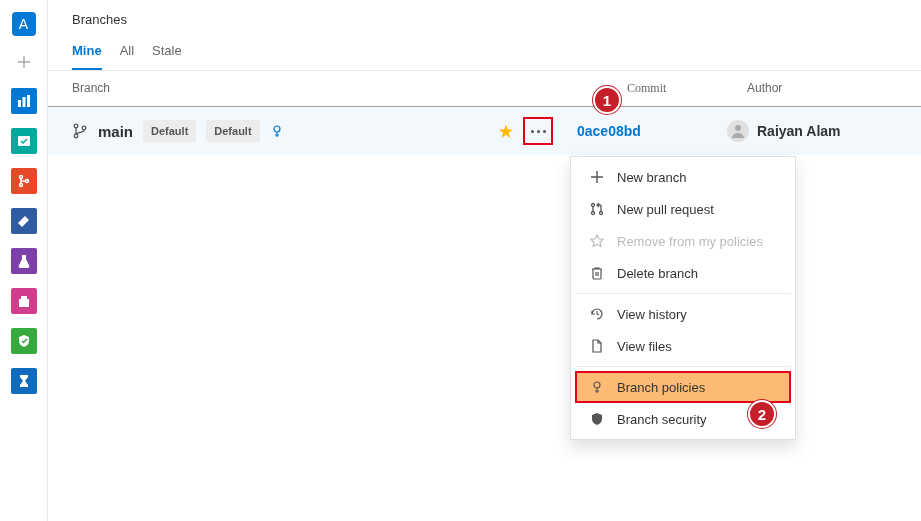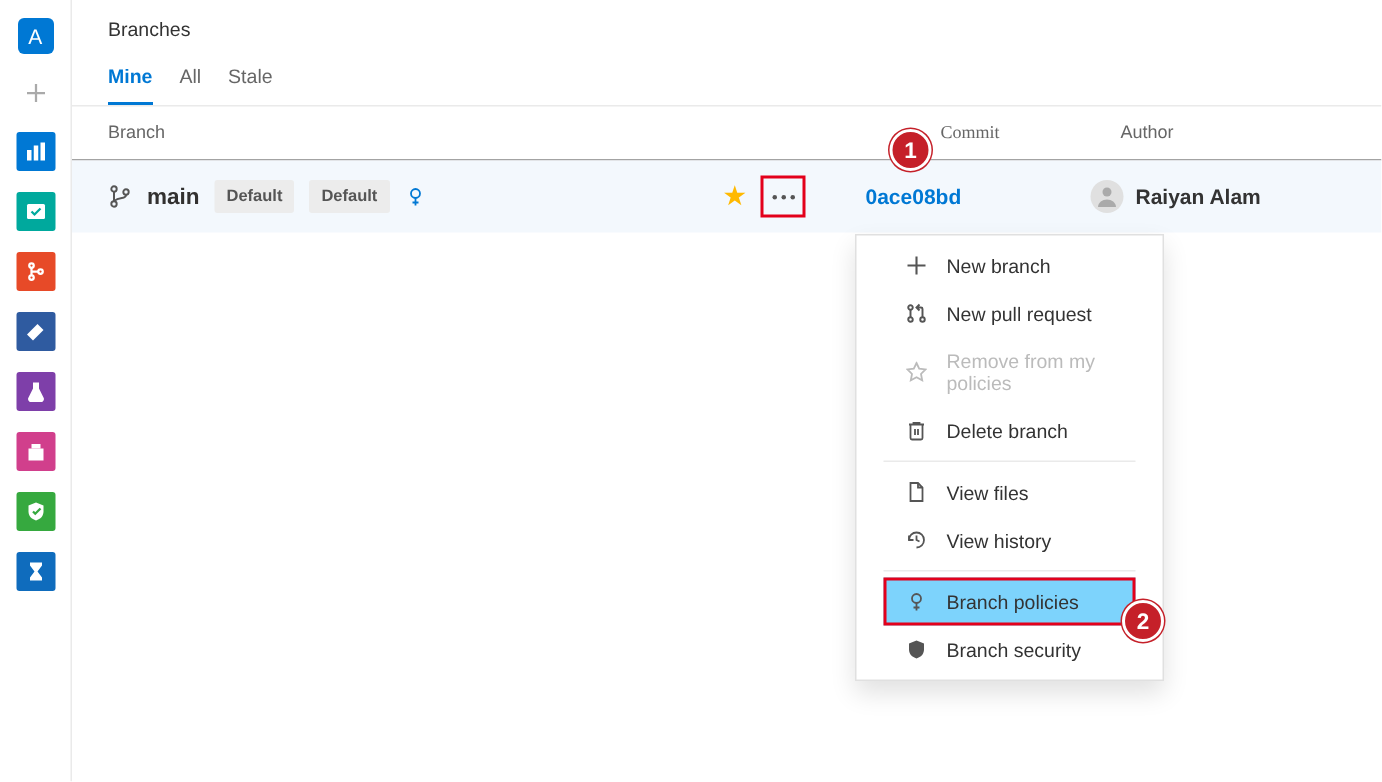--- a/index.html
+++ b/index.html
@@ -26,27 +26,27 @@
     .branch-row { display: flex; align-items: center; padding: 10px 24px; background: #f3f8fd; font-size: 14px; color: #333; font-weight: bold; }
     .branch-name { display: flex; align-items: center; gap: 10px; flex: 0 0 380px; }
     .branch-name .name { font-size: 15px; color: #323130; }
     .chip { font-size: 11px; background: #ececec; color: #555; padding: 5px 8px; border-radius: 2px; }
     .mid-section { display: flex; align-items: center; gap: 10px; margin-left: auto; }
     .star { color: #ffb900; font-size: 16px; }
     .more-box { width: 30px; height: 28px; border: 2px solid #e3001b; display: flex; align-items: center; justify-content: center; }
     .dots { display: flex; gap: 3px; }
     .dots span { width: 3px; height: 3px; border-radius: 50%; background: #555; }
     .commit-hash { color: #0078d4; font-size: 14px; }
-    .col-commit-row { flex: 0 0 150px; margin-left: 40px; }
+    .col-commit-row { flex: 0 0 150px; margin-left: 24px; }
     .col-author-row { flex: 0 0 170px; display: flex; align-items: center; gap: 8px; }
     .avatar { width: 22px; height: 22px; border-radius: 50%; background: #e0e0e0; display: flex; align-items: center; justify-content: center; }
-    .context-menu { position: absolute; left: 570px; top: 156px; width: 206px; background: #fff; border: 1px solid #e0e0e0; box-shadow: 0 8px 16px rgba(0,0,0,0.12); padding: 4px 18px; font-size: 13px; }
+    .context-menu { position: absolute; left: 570px; top: 156px; width: 226px; background: #fff; border: 1px solid #e0e0e0; box-shadow: 0 8px 16px rgba(0,0,0,0.12); padding: 4px 4px; font-size: 13px; }
     .menu-item { display: flex; align-items: center; gap: 12px; padding: 8px 14px; cursor: pointer; color: #333; }
     .menu-item.disabled { color: #bbb; }
-    .menu-item.highlight { outline: 2px solid #e3001b; outline-offset: -2px; background: #7dd3fc; }
+    .menu-item.highlight { outline: 2px solid #e3001b; outline-offset: -2px; background: #fdba74; }
     .menu-divider { height: 1px; background: #eaeaea; margin: 4px 0; }
     .menu-icon { width: 16px; height: 16px; display: flex; align-items: center; justify-content: center; flex-shrink: 0; }
     .callout { position: absolute; width: 28px; height: 28px; border-radius: 50%; background: #c52029; color: #fff; display: flex; align-items: center; justify-content: center; font-size: 15px; font-weight: 600; border: 2px solid #fff; box-shadow: 0 0 0 1px #c52029; }
     .callout-1 { left: 593px; top: 86px; }
     .callout-2 { left: 748px; top: 400px; }
     svg { display: block; }
   </style>
 </head>
 <body>
 
@@ -198,35 +198,35 @@
         <svg width="14" height="14" viewBox="0 0 14 14" fill="none" stroke="#555" stroke-width="1.2">
           <path d="M2 3h10M5 3V2h4v1M3 3v9a1 1 0 001 1h6a1 1 0 001-1V3M6 6v4M8 6v4"></path>
         </svg>
       </span>
     <span>Delete branch</span>
   </div>
   <div class="menu-divider"></div>
   <div class="menu-item">
     <span class="menu-icon">
         <svg width="14" height="14" viewBox="0 0 14 14" fill="none" stroke="#555" stroke-width="1.2">
+          <path d="M2 7a5 5 0 115 5"></path>
+          <path d="M2 4v3h3M7 4v3l2 1"></path>
+        </svg>
+      </span>
+    <span>View history</span>
+  </div>
+  <div class="menu-item">
+    <span class="menu-icon">
+        <svg width="14" height="14" viewBox="0 0 14 14" fill="none" stroke="#555" stroke-width="1.2">
           <path d="M3 1h5l3 3v9H3V1z"></path>
           <path d="M8 1v3h3"></path>
         </svg>
       </span>
     <span>View files</span>
   </div>
-  <div class="menu-item">
-    <span class="menu-icon">
-        <svg width="14" height="14" viewBox="0 0 14 14" fill="none" stroke="#555" stroke-width="1.2">
-          <path d="M2 7a5 5 0 115 5"></path>
-          <path d="M2 4v3h3M7 4v3l2 1"></path>
-        </svg>
-      </span>
-    <span>View history</span>
-  </div>
   <div class="menu-divider"></div>
   <div class="menu-item highlight">
     <span class="menu-icon">
         <svg width="14" height="14" viewBox="0 0 14 14" fill="none" stroke="#555" stroke-width="1.2">
           <circle cx="7" cy="5" r="3"></circle>
           <path d="M7 8v5M5 11h4"></path>
         </svg>
       </span>
     <span>Branch policies</span>
   </div>

